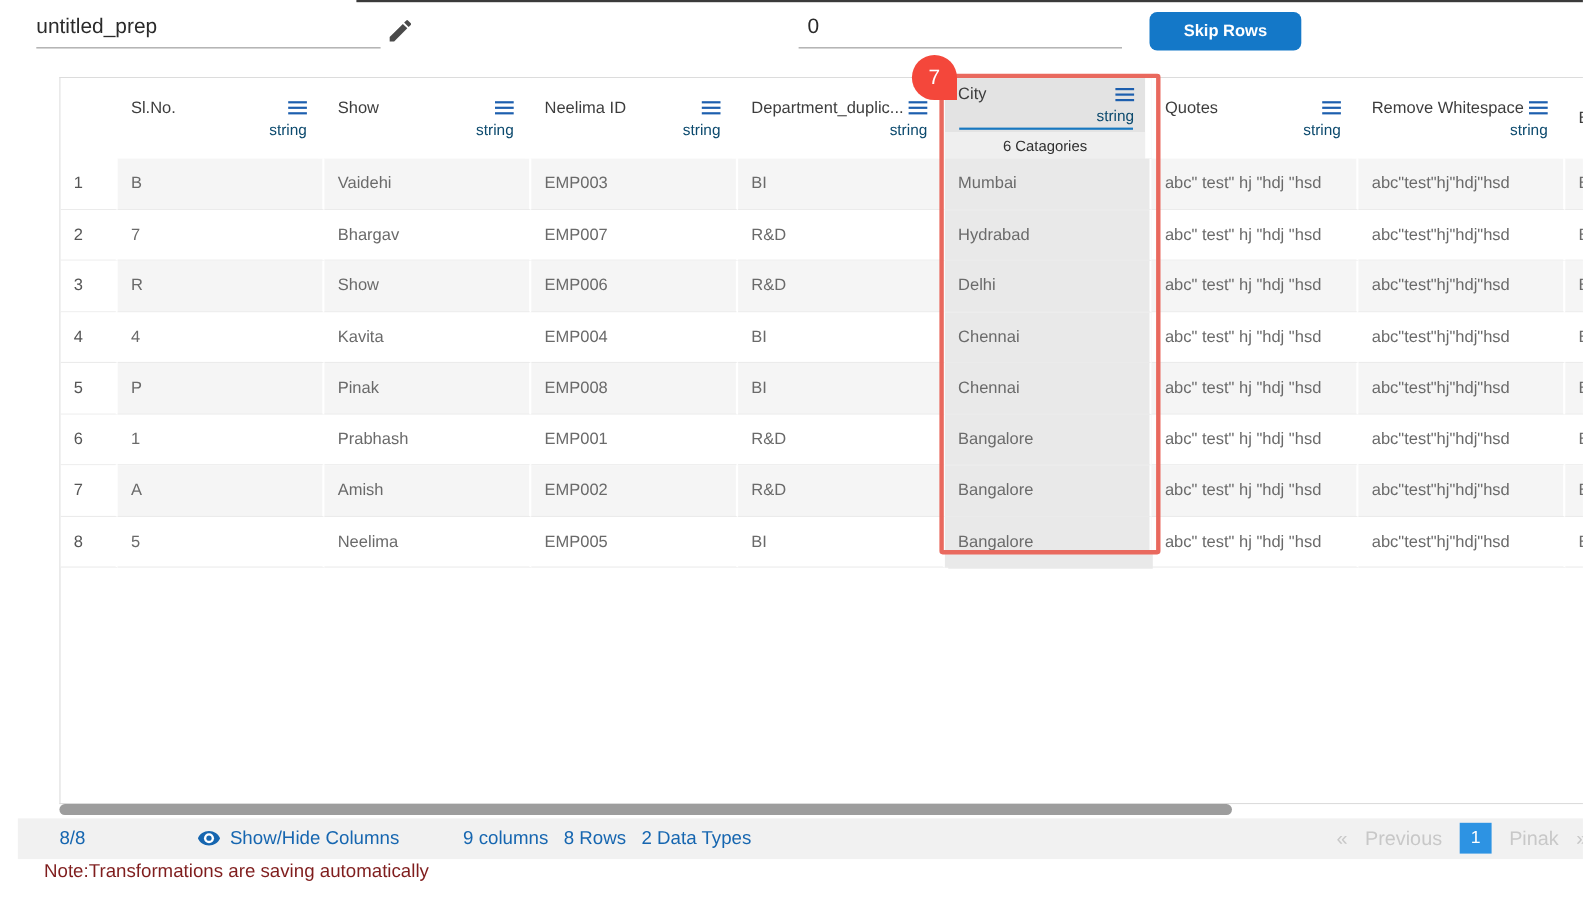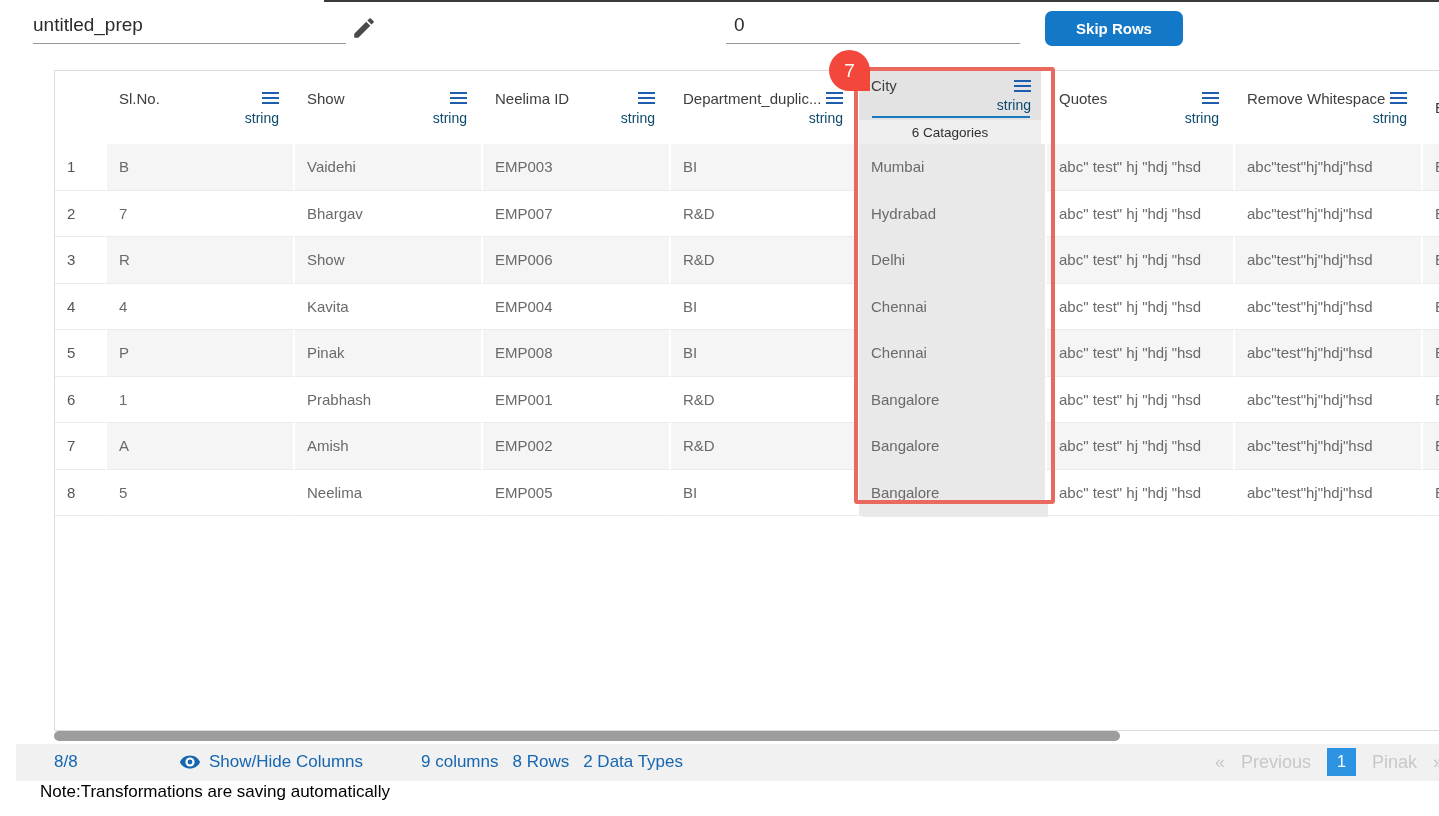--- a/index.html
+++ b/index.html
@@ -68,21 +68,21 @@
   .f-showhide { position:absolute; left:163px; top:7px; display:flex; align-items:center;
     gap:8px; font-size:17px; color:#1666b0; cursor:pointer; }
   .f-info { position:absolute; left:405px; top:8px; display:flex; gap:14px;
     font-size:17px; color:#1666b0; }
   .f-info span { cursor:pointer; }
   .pager { position:absolute; right:12px; top:4px; display:flex; align-items:center;
     gap:16px; font-size:18px; color:#c8c8c8; }
   .pager .pg-btn { cursor:default; }
   .page-box { width:29px; height:28px; background:#2d93e3; color:#fff; font-size:16px;
     display:flex; align-items:center; justify-content:center; cursor:pointer; }
-  .note { position:absolute; left:24px; top:782px; font-size:17px; color:#000000; }
+  .note { position:absolute; left:24px; top:782px; font-size:17px; color:#7f1d1d; }
 </style>
 </head>
 <body>
 
 <div class="page">
   <div class="topline"></div>
 
   <div class="prep-name">untitled_prep</div>
   <div class="pencil-btn">
     <svg width="26" height="26" viewBox="0 0 24 24">

